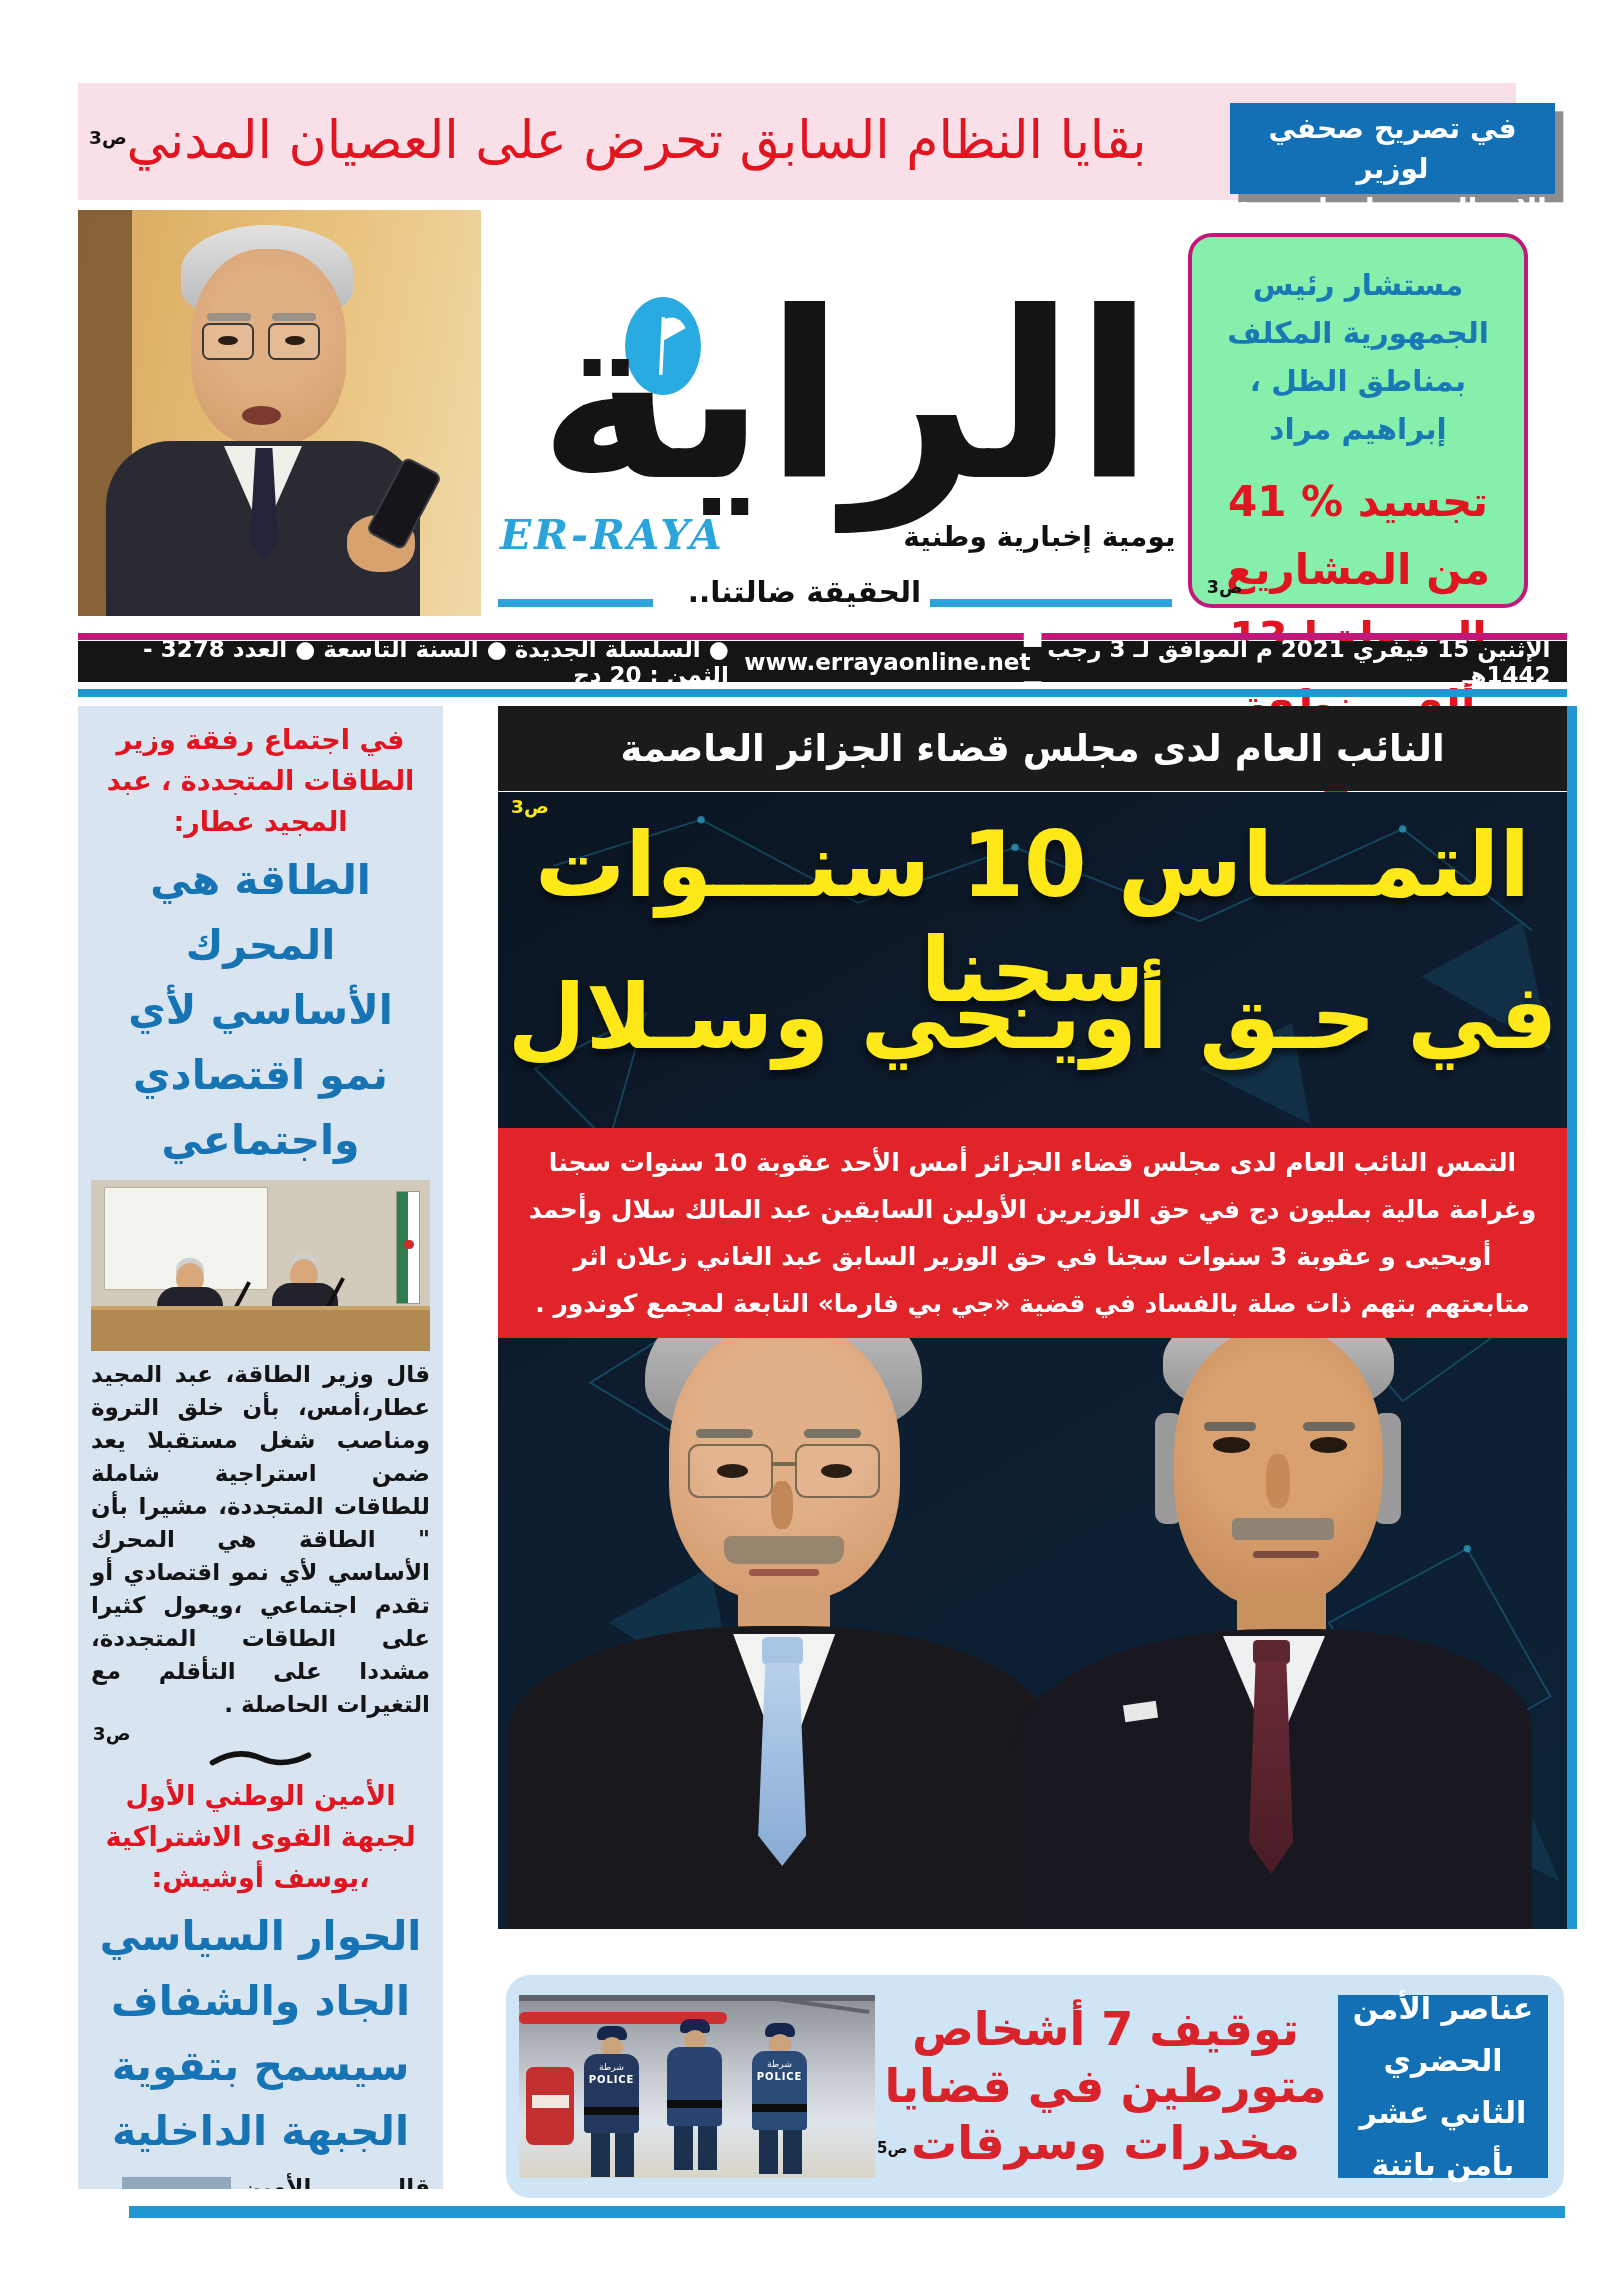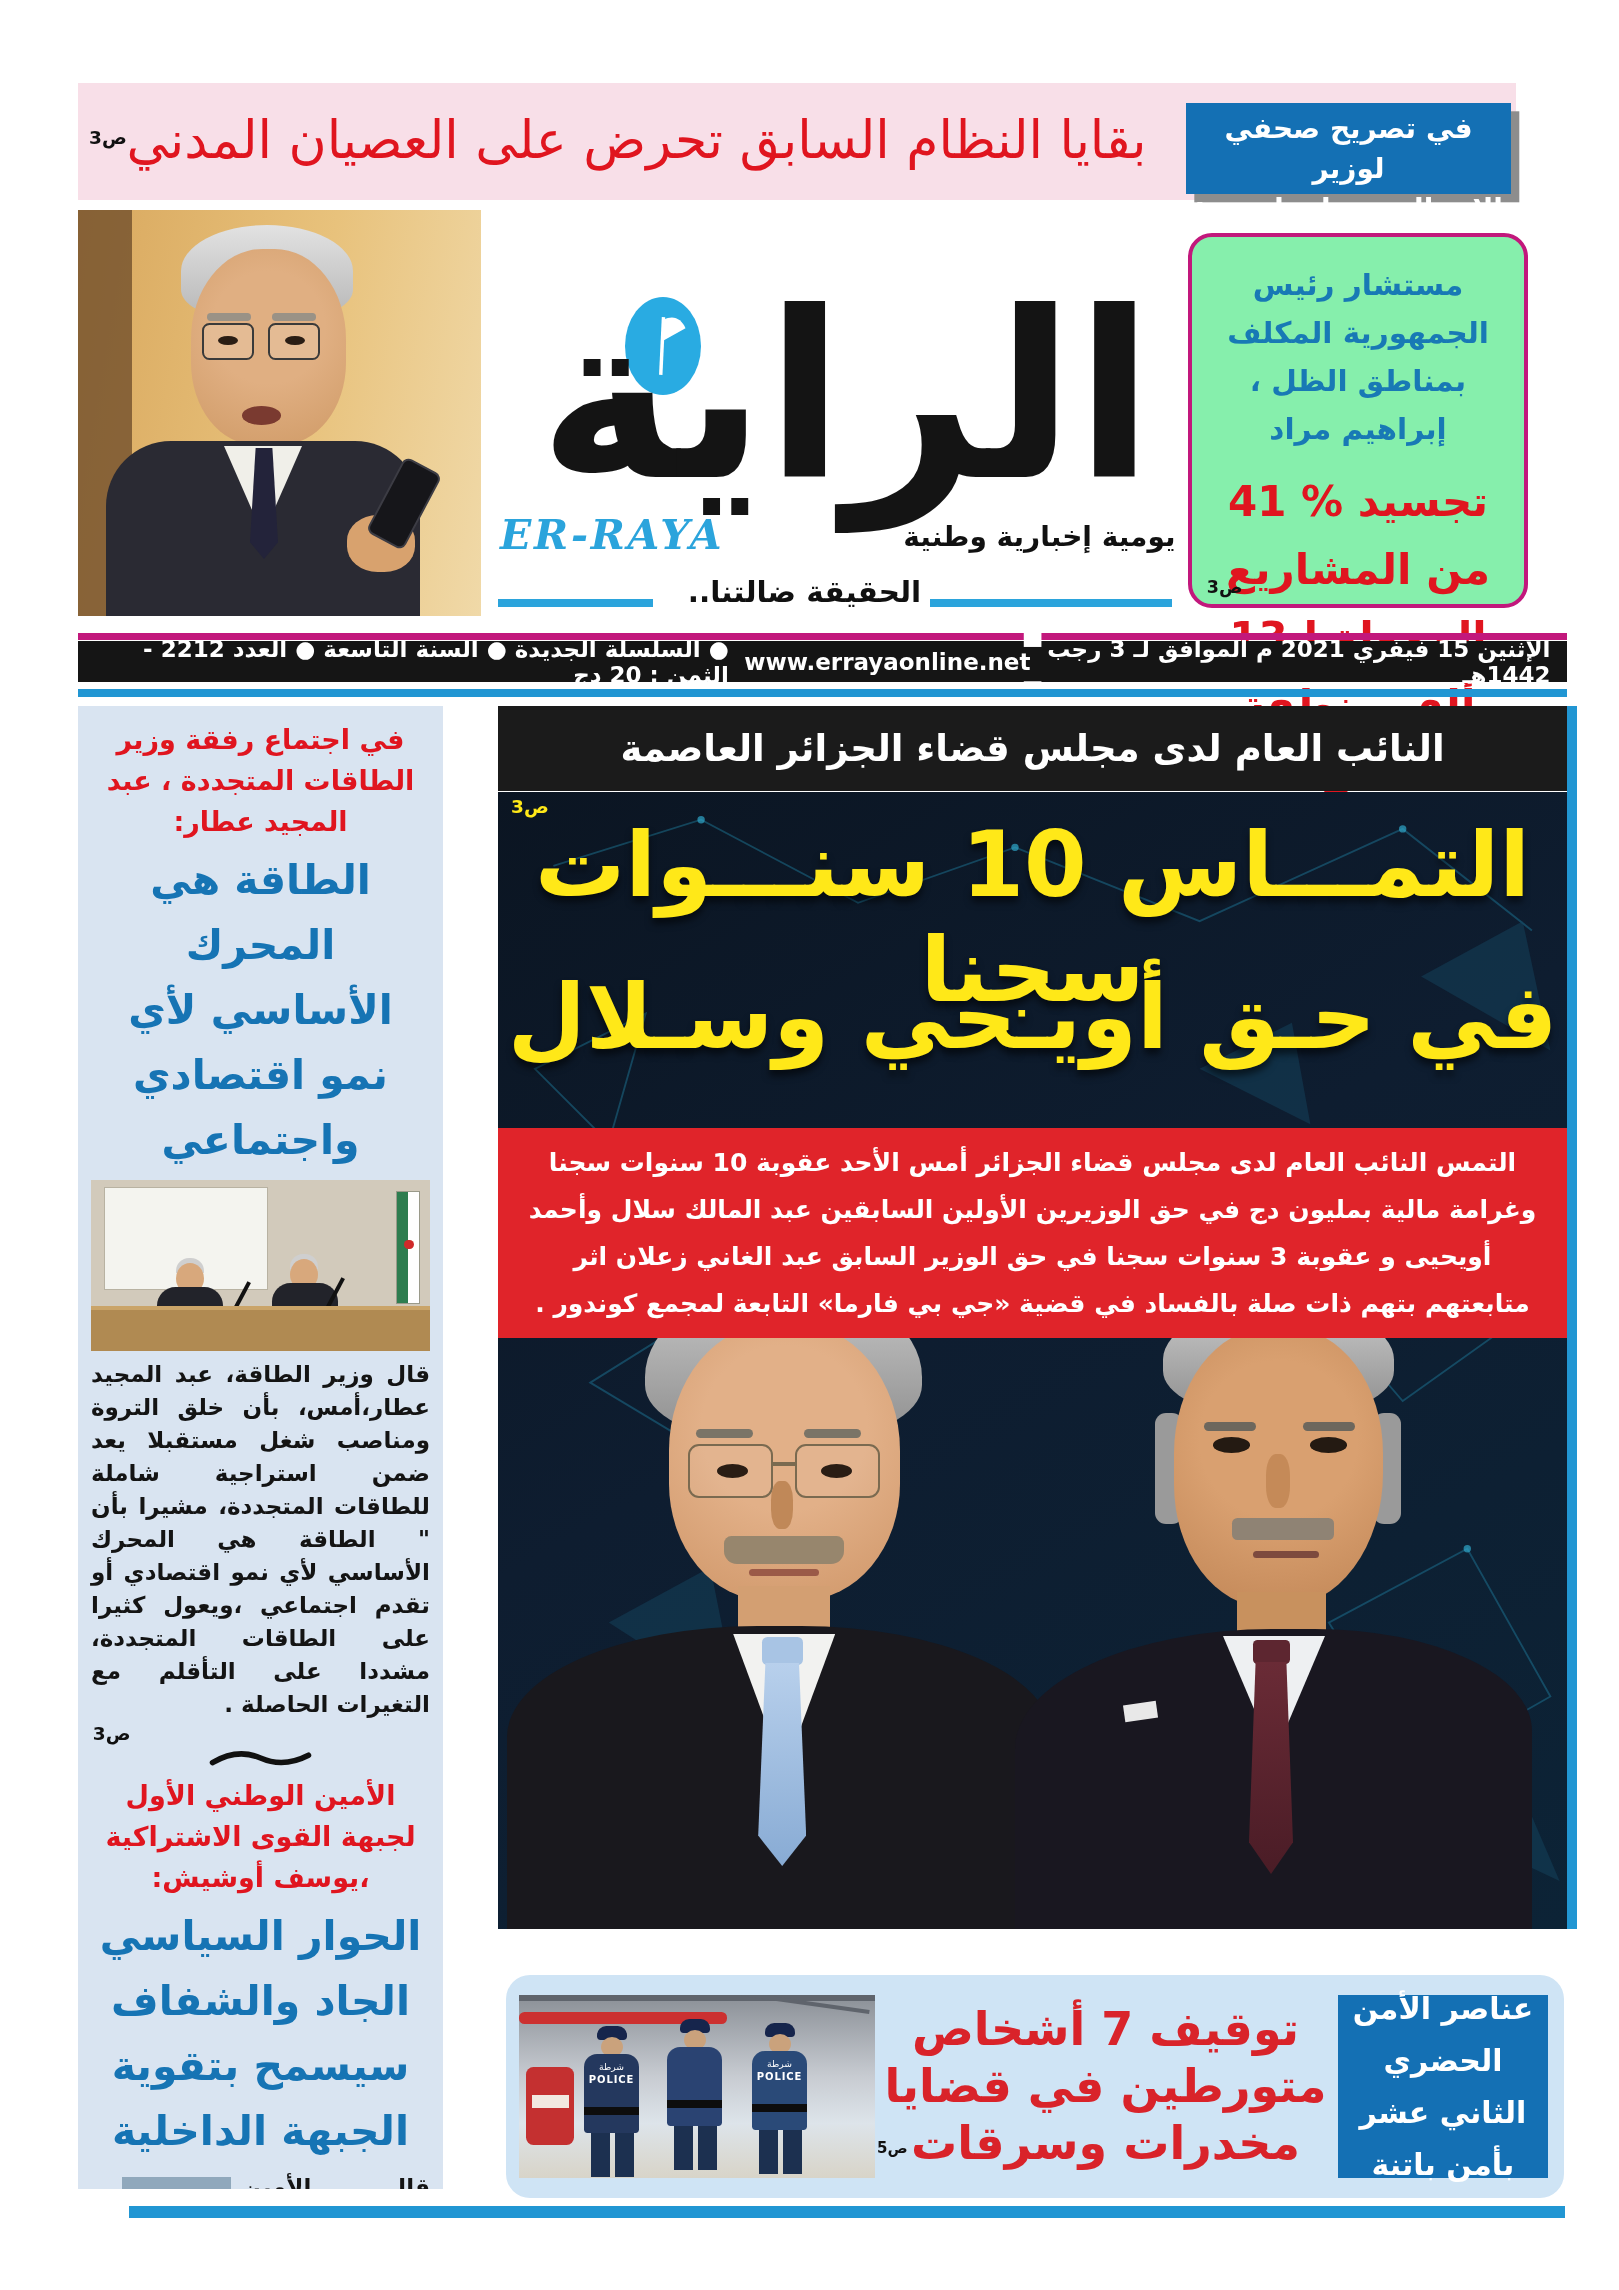--- a/index.html
+++ b/index.html
@@ -4,21 +4,21 @@
 <style>
   *{margin:0;padding:0;box-sizing:border-box}
   html,body{width:1620px;height:2291px;background:#ffffff;font-family:"DejaVu Sans",sans-serif;position:relative;overflow:hidden}
   .abs{position:absolute}
   .rtl{direction:rtl}
 
   
   .top-banner{left:78px;top:83px;width:1438px;height:117px;background:#f8dfe8}
   .top-headline{left:28px;top:5.5px;width:1061px;font-size:52px;color:#e0151f;font-weight:normal;text-align:center;line-height:103px}
   .top-pref{left:11px;top:44px;font-size:18.5px;color:#111;font-weight:bold}
-  .press-box{left:1108px;top:20px;width:325px;height:91px;background:#1470b4;box-shadow:8.3px 8.3px 0 #8d8d8d;color:#fff;text-align:center;font-weight:bold;font-size:28px;line-height:40px;padding-top:5.5px}
+  .press-box{left:1152px;top:20px;width:325px;height:91px;background:#1470b4;box-shadow:8.3px 8.3px 0 #8d8d8d;color:#fff;text-align:center;font-weight:bold;font-size:28px;line-height:40px;padding-top:5.5px}
 
   
   .photo-speaker{left:78px;top:210px;width:403px;height:406px;overflow:hidden;background:linear-gradient(100deg,#d9a85e 0%,#e8c27c 55%,#f0d9a8 100%)}
   .spk-shelf{position:absolute;left:0;top:0;width:54px;height:100%;background:#6b4a28;opacity:.75}
   .spk-hair{position:absolute;left:103px;top:14.8px;width:172px;height:92px;background:linear-gradient(#e2e2e2,#b8b8b8);border-radius:50% 50% 30% 30%}
   .spk-face{position:absolute;left:113px;top:39px;width:155px;height:196px;background:radial-gradient(circle at 50% 40%,#e0af82 40%,#cf9a66);border-radius:46% 46% 42% 42%}
   .spk-brow{position:absolute;width:44px;height:8.3px;background:#9a9286;border-radius:3.7px}
   .spk-lens{position:absolute;width:52px;height:37px;border:2.8px solid #3a3a3a;border-radius:7.4px;background:rgba(255,255,255,.15)}
   .spk-eye{position:absolute;width:20px;height:9.2px;background:#2a1d14;border-radius:50%}
   .spk-mouth{position:absolute;left:164px;top:196px;width:39px;height:18.5px;background:#7a3a30;border-radius:50%}
@@ -157,21 +157,21 @@
 </div>
 
 <div class="abs rule-magenta"></div>
 <div class="abs date-bar rtl">
   <span>الإثنين 15 فيفري 2021 م الموافق لـ 3 رجب 1442هـ</span>
   <span>
     <span>■</span>
     <span style="padding:0 13px">www.errayaonline.net</span>
     <span>■</span>
   </span>
-  <span>● السلسلة الجديدة    ● السنة التاسعة    ● العدد 2212 - الثمن : 20 دج</span>
+  <span>● السلسلة الجديدة    ● السنة التاسعة    ● العدد 3278 - الثمن : 20 دج</span>
 </div>
 <div class="abs rule-blue"></div>
 
 <div class="abs left-col">
 
   <div class="kicker rtl">في اجتماع رفقة وزير الطاقات المتجددة ، عبد المجيد عطار:</div>
   <div class="lc-head rtl">الطاقة هي المحرك الأساسي لأي نمو اقتصادي واجتماعي</div>
 
   <div class="photo-conf">
     <div class="conf-screen"></div>

